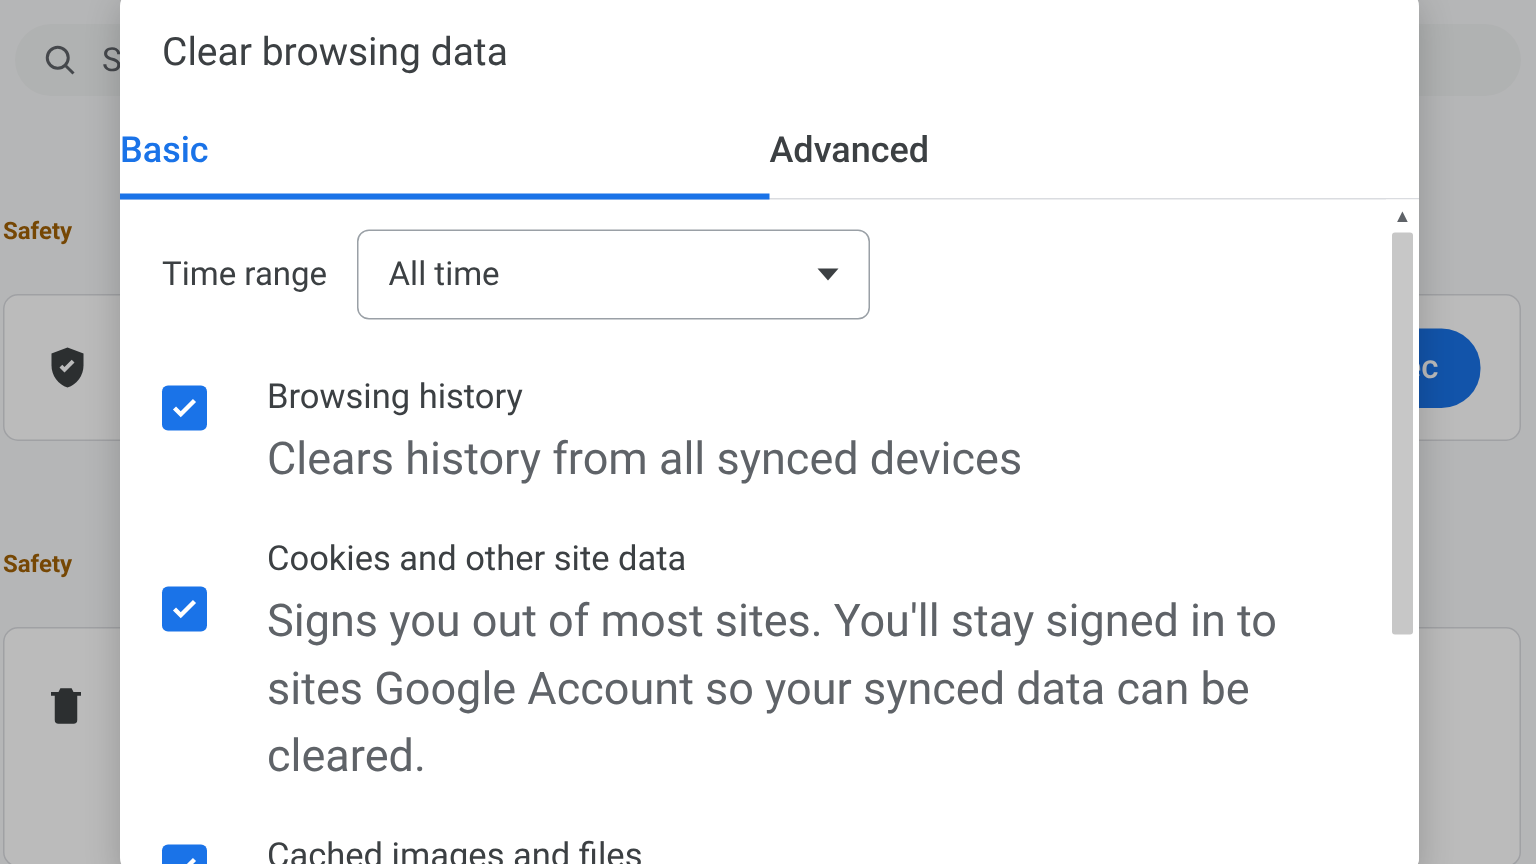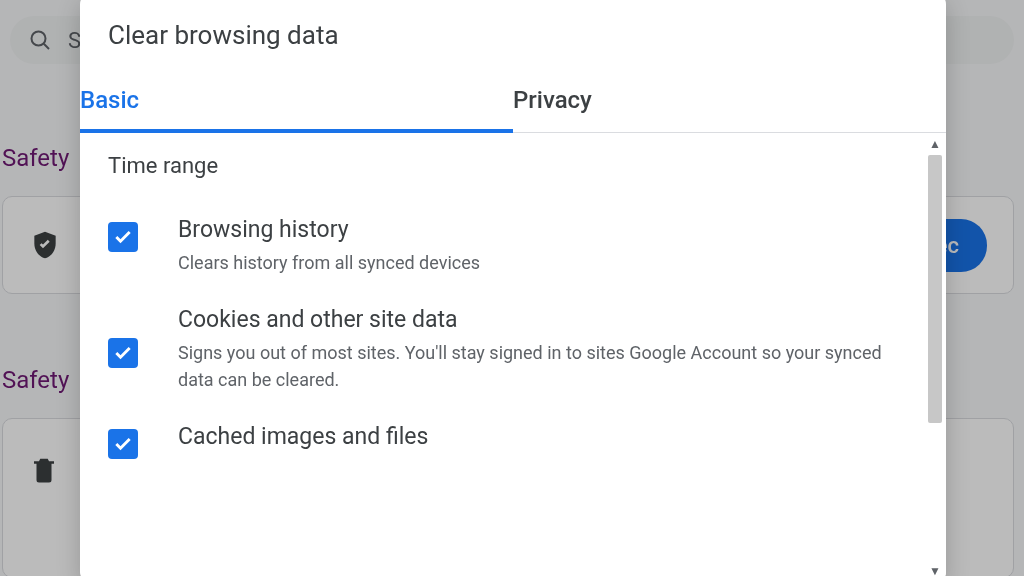--- a/index.html
+++ b/index.html
@@ -31,22 +31,23 @@
       display: flex;
       align-items: center;
       padding: 0 18px;
       gap: 16px;
       font-size: 22px;
       color: #5f6368;
     }
     .bg-heading {
       position: absolute;
       left: 2px;
-      font-size: 24px;
-      color: #701a75;
+      font-size: 16px;
+      color: #a16207;
+      font-weight: bold;
     }
     .bg-card {
       position: absolute;
       left: 2px;
       right: 10px;
       border: 1px solid #dadce0;
       border-radius: 10px;
       background: #fff;
       height: 98px;
       display: flex;
@@ -198,21 +199,21 @@
       cursor: pointer;
     }
     .checkbox svg { width: 20px; height: 20px; }
     .option-text { flex: 1; }
     .option-title {
       font-size: 23px;
       color: #3c4043;
       margin-bottom: 6px;
     }
     .option-desc {
-      font-size: 18px;
+      font-size: 30px;
       color: #5f6368;
       line-height: 1.5;
     }
   </style>
 </head>
 <body>
 
 <div class="bg-page">
   <div class="bg-search">
     <svg width="24" height="24" viewBox="0 0 24 24" fill="none" stroke="#5f6368" stroke-width="2">
@@ -237,27 +238,31 @@
   </div>
 </div>
 
 <div style="position:absolute;inset:0;background:rgba(0,0,0,0.06)"></div>
 
 <div class="modal">
   <div class="modal-title">Clear browsing data</div>
 
   <div class="tabs">
     <div class="tab active">Basic</div>
-    <div class="tab">Privacy</div>
+    <div class="tab">Advanced</div>
   </div>
 
   <div class="scroll-area">
     <div class="content">
       <div class="time-row">
         <span class="time-label">Time range</span>
+        <div class="select">
+          <span>All time</span>
+          <span class="caret"></span>
+        </div>
       </div>
 
       <div class="option-row">
         <div class="checkbox">
           <svg viewBox="0 0 24 24" fill="none" stroke="#fff" stroke-width="3.5">
               <polyline points="4,12 9,17 20,6"></polyline>
             </svg>
         </div>
         <div class="option-text">
           <div class="option-title">Browsing history</div>

